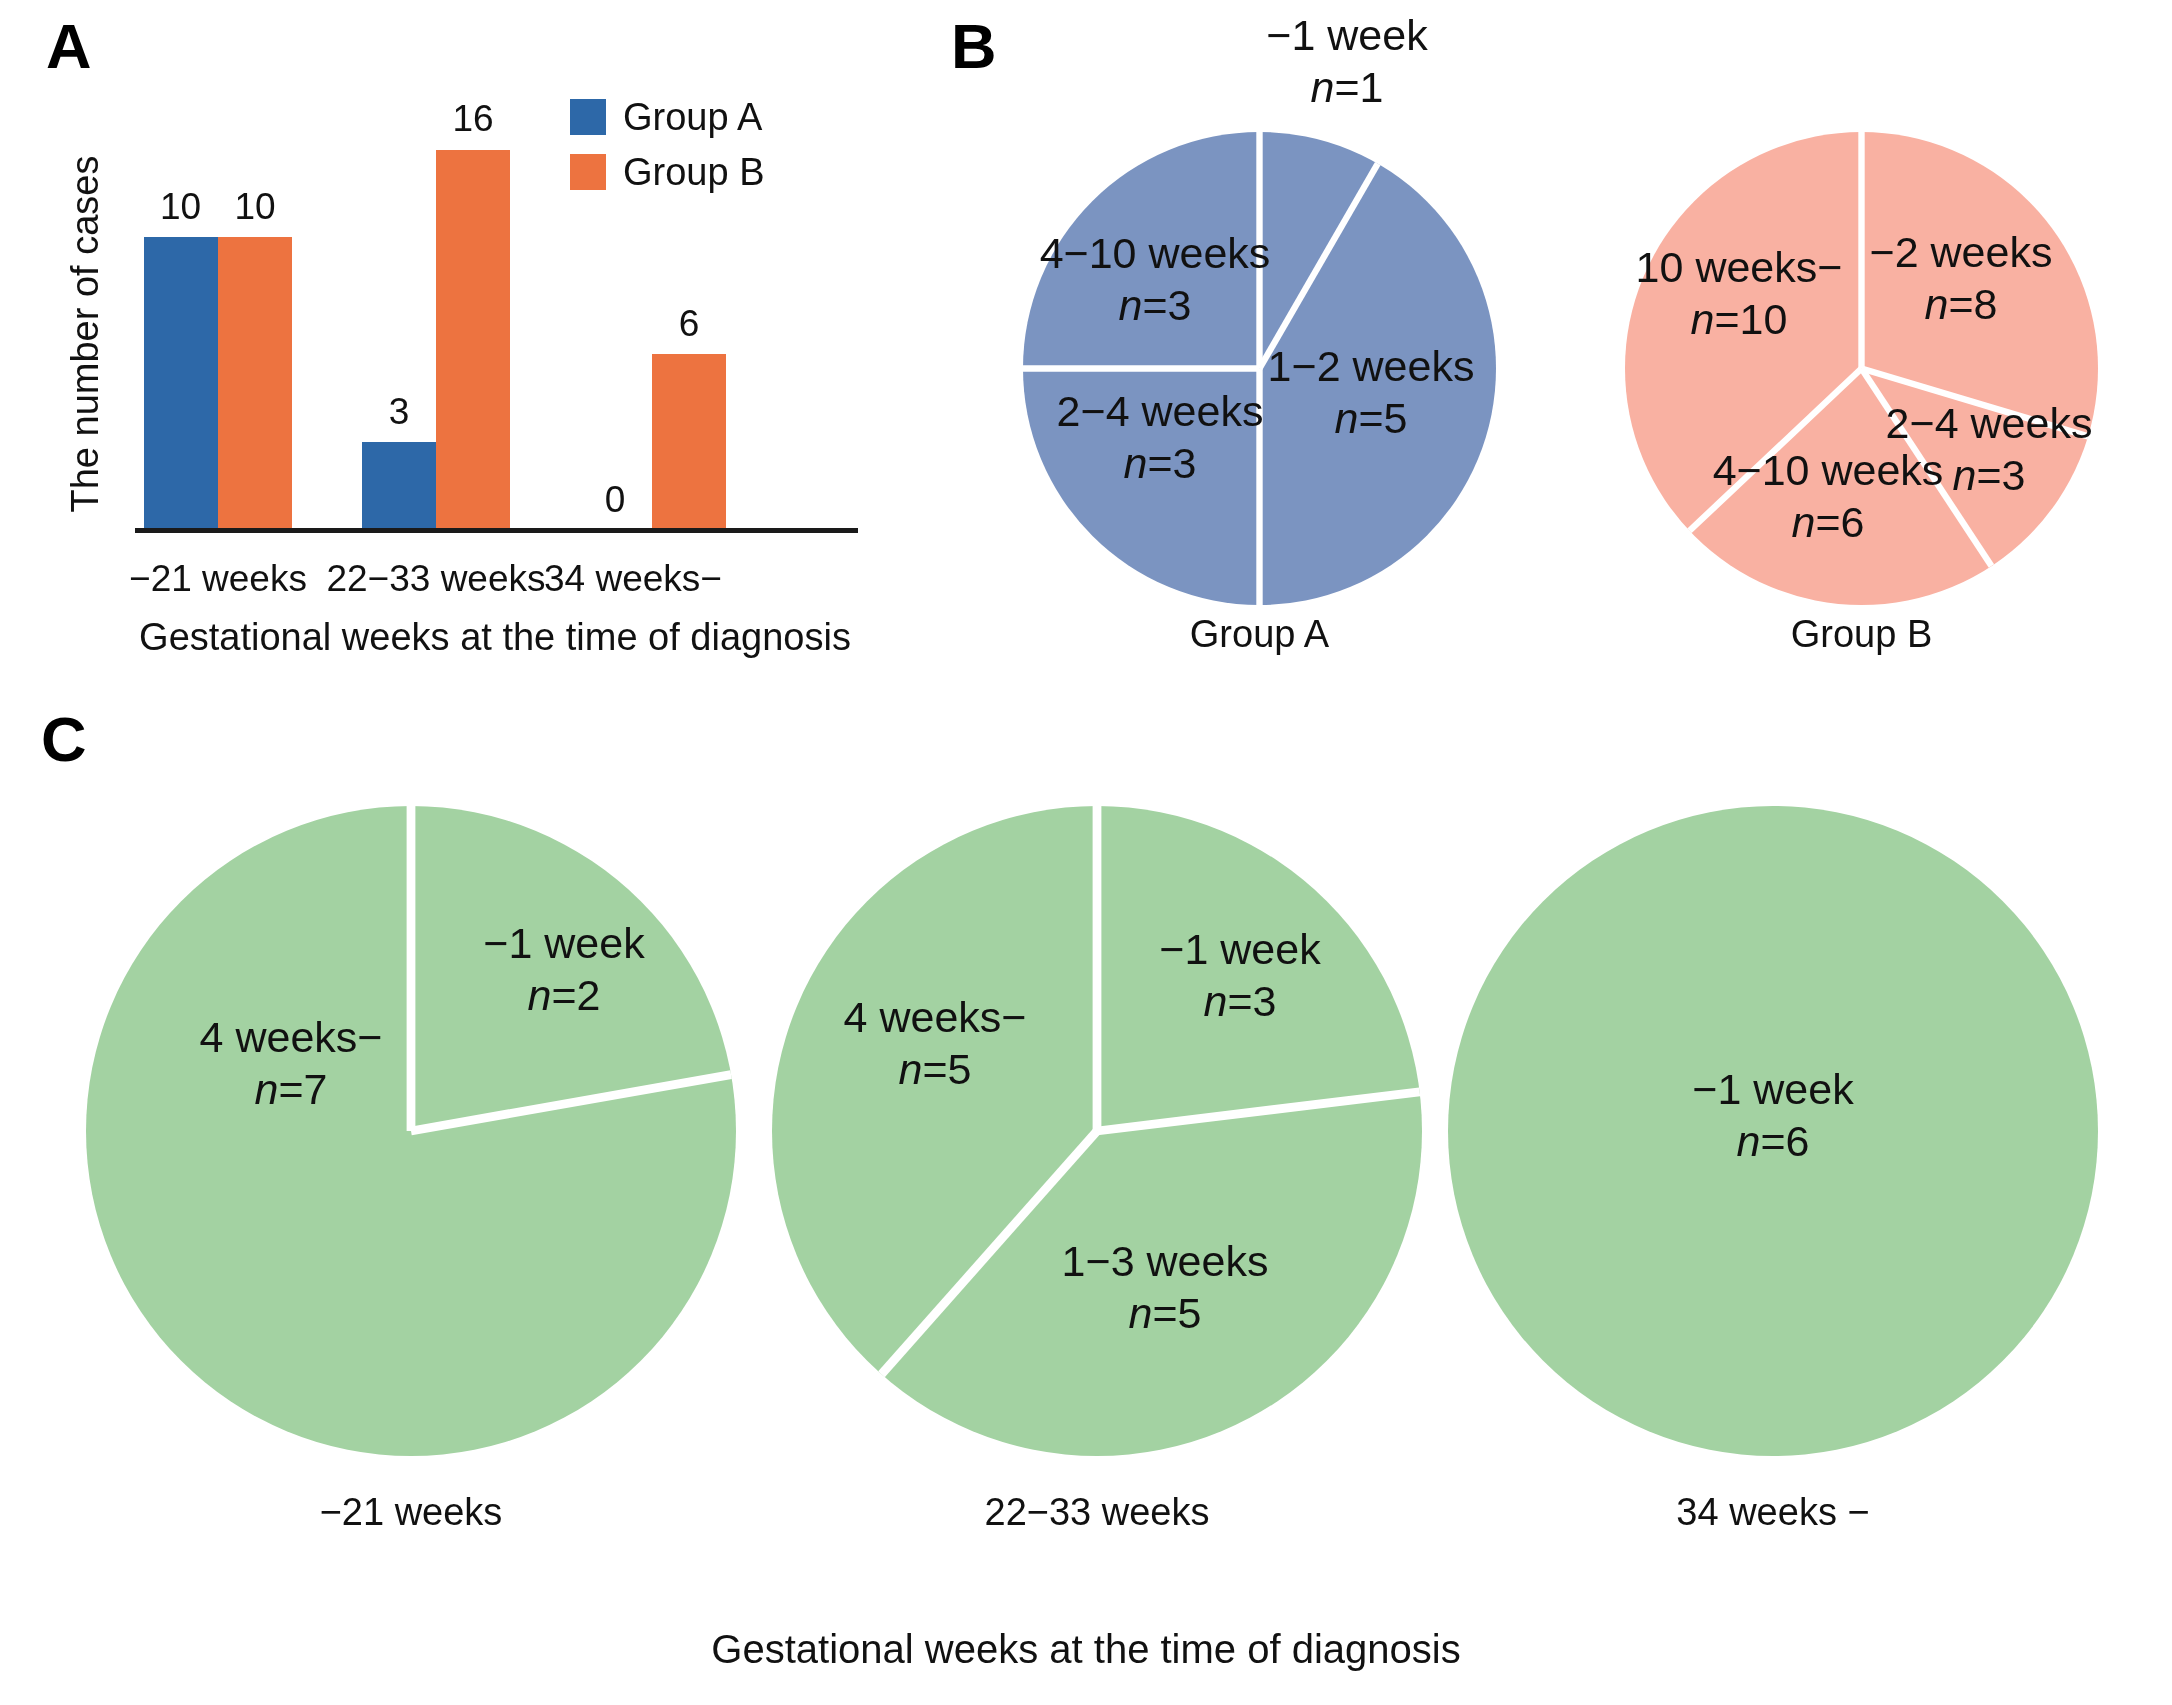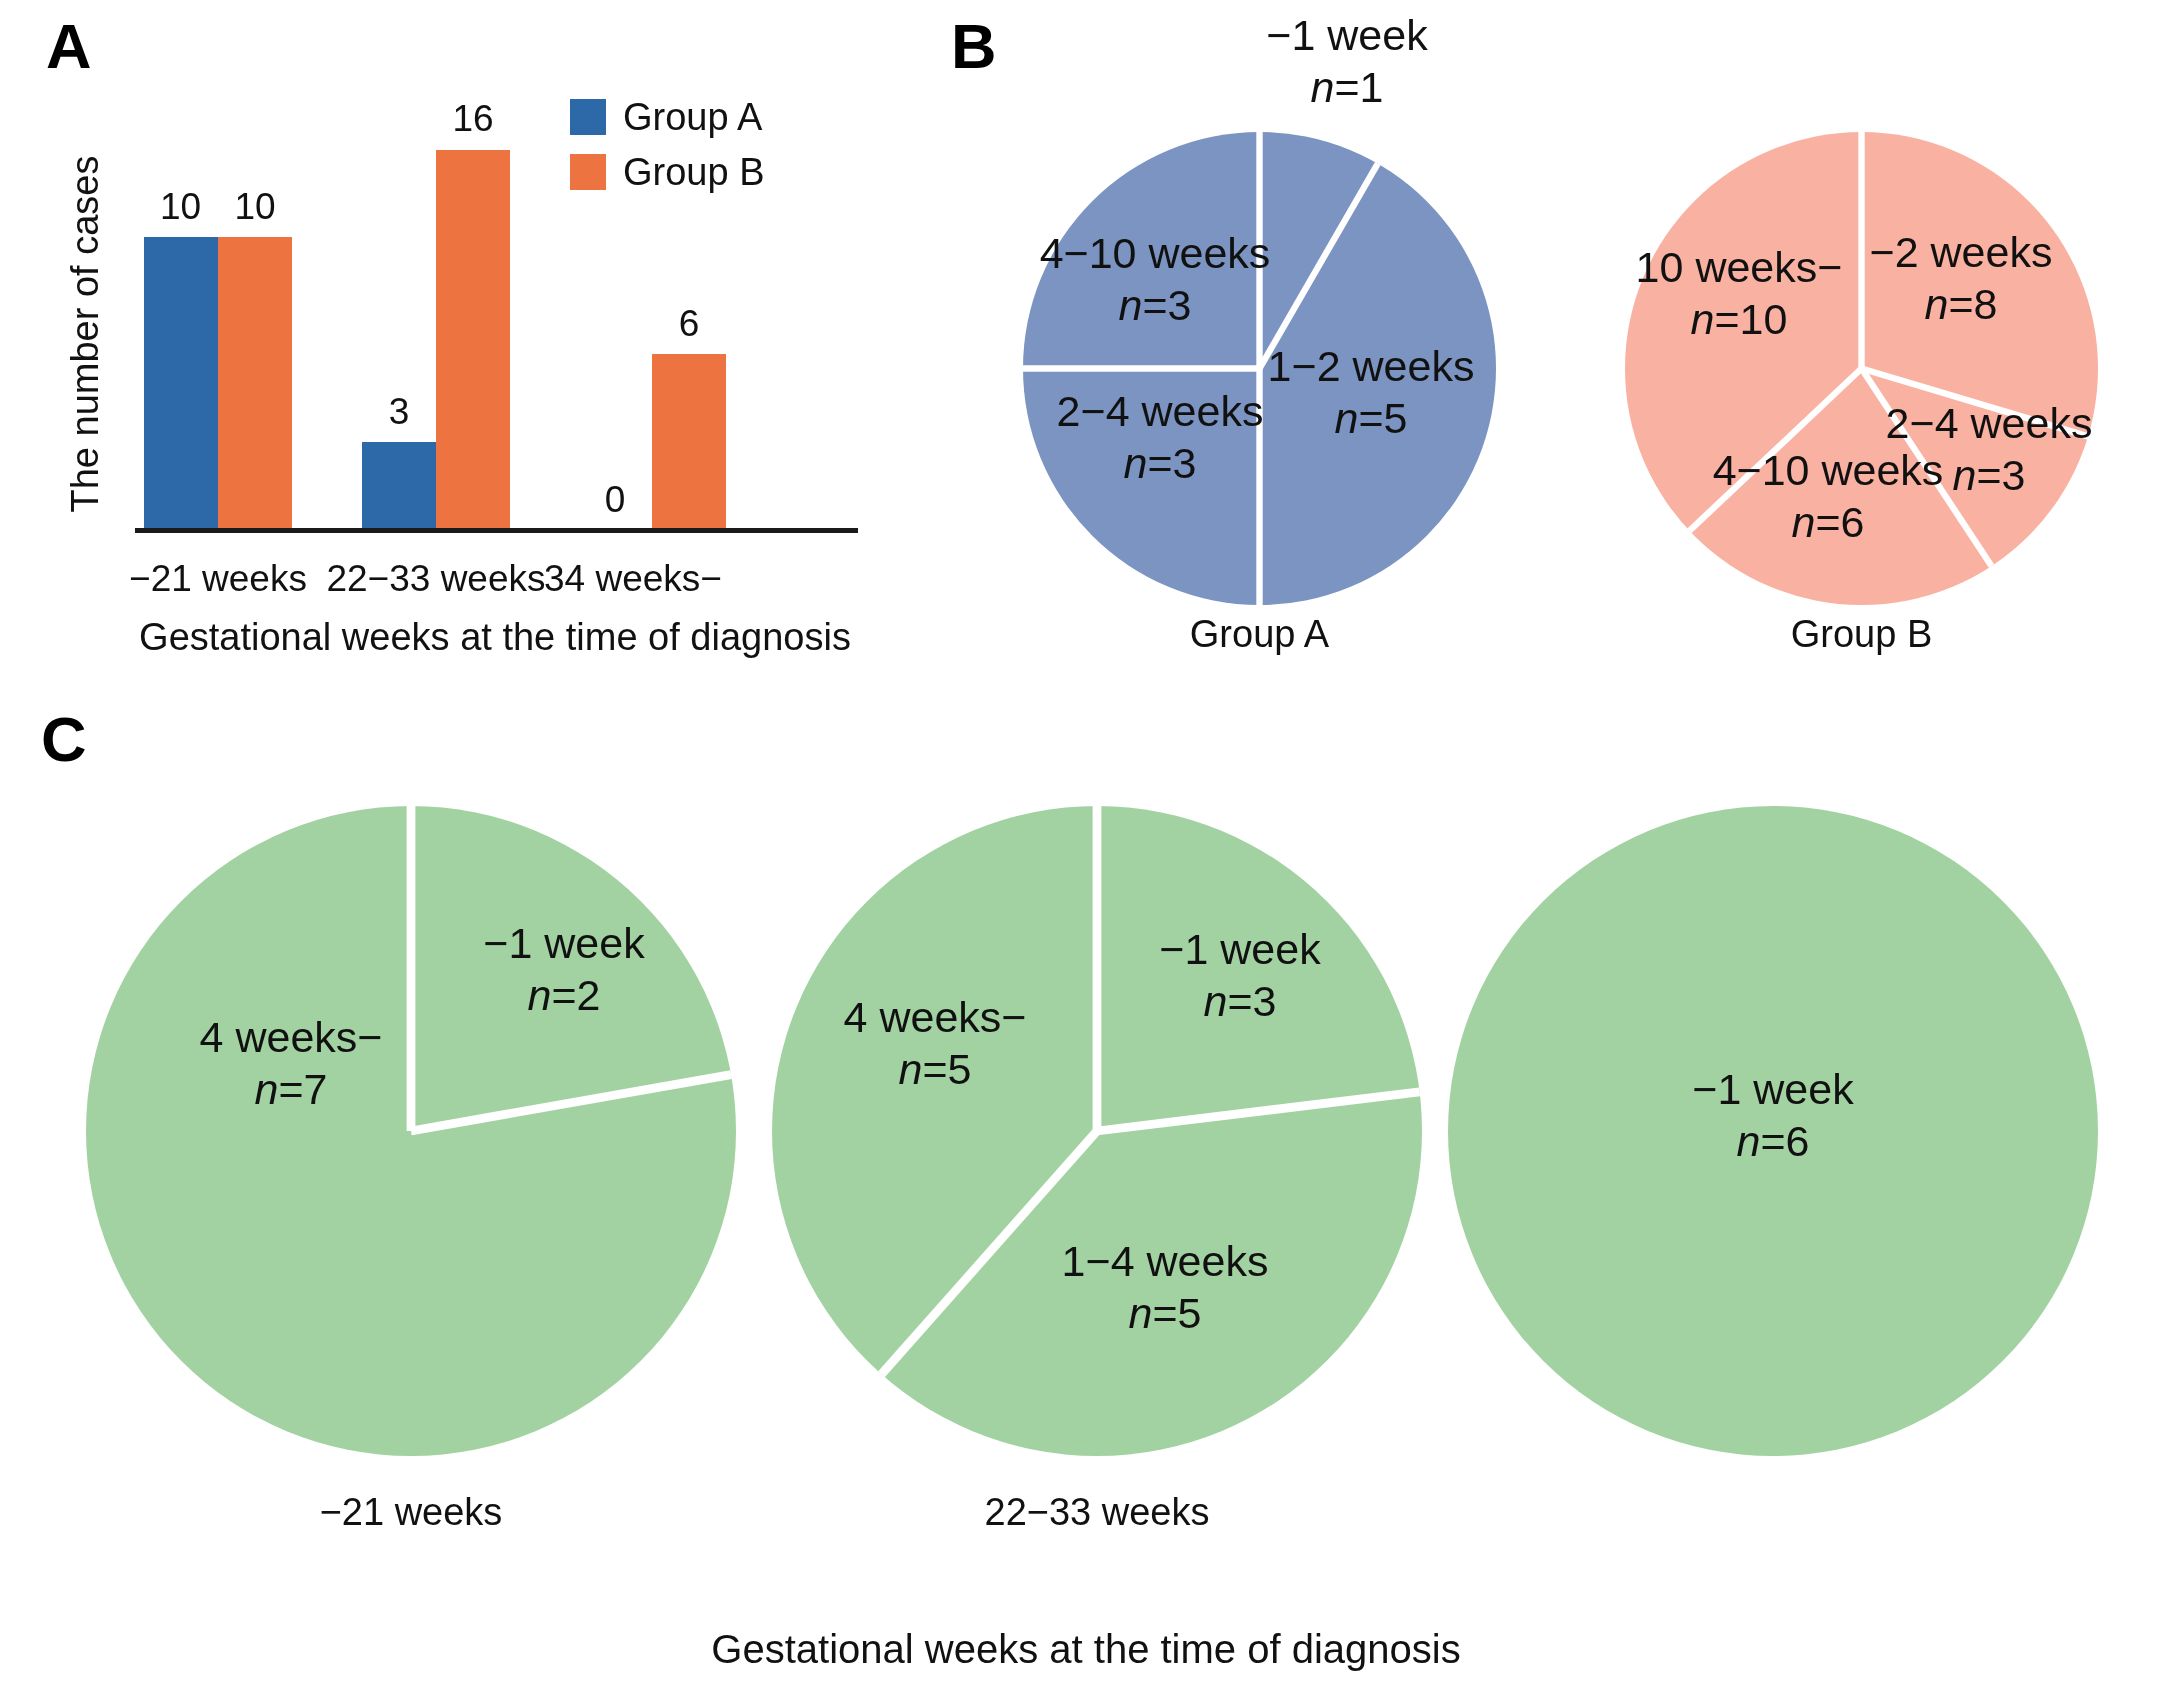--- a/index.html
+++ b/index.html
@@ -139,35 +139,36 @@
         <circle cx="0" cy="0" r="1" fill="#a3d2a2"></circle>
         <line x1="0" y1="0" x2="0.00000" y2="-1.00000" stroke="#ffffff" stroke-width="0.027"></line>
         <line x1="0" y1="0" x2="0.99271" y2="-0.12054" stroke="#ffffff" stroke-width="0.027"></line>
         <line x1="0" y1="0" x2="-0.66312" y2="0.74851" stroke="#ffffff" stroke-width="0.027"></line>
       </svg>
       <div class="pie-label" style="left: 468px; top: 169px;">
         <div>−1 week</div>
         <div><i>n</i>=3</div>
       </div>
       <div class="pie-label" style="left: 393px; top: 481px;">
-        <div>1−4 weeks</div>
+        <div>1−3 weeks</div>
         <div><i>n</i>=5</div>
       </div>
       <div class="pie-label" style="left: 163px; top: 237px;">
         <div>4 weeks−</div>
         <div><i>n</i>=5</div>
       </div>
     </div>
   <div class="pie" style="left:1448px;top:806px;width:650px;height:650px">
       <svg viewBox="-1 -1 2 2">
         <circle cx="0" cy="0" r="1" fill="#a3d2a2"></circle>
       </svg>
       <div class="pie-label" style="left: 325px; top: 309px;">
         <div>−1 week</div>
         <div><i>n</i>=6</div>
       </div>
     </div>
   <div class="caption" style="left:86px;top:1491px;width:650px">−21 weeks</div>
   <div class="caption" style="left:772px;top:1491px;width:650px">22−33 weeks</div>
+  <div class="caption" style="left:1448px;top:1491px;width:650px">34 weeks −</div>
   <div class="bottom-title">Gestational weeks at the time of diagnosis</div>
 
 </div>
 
 
 </body></html>

